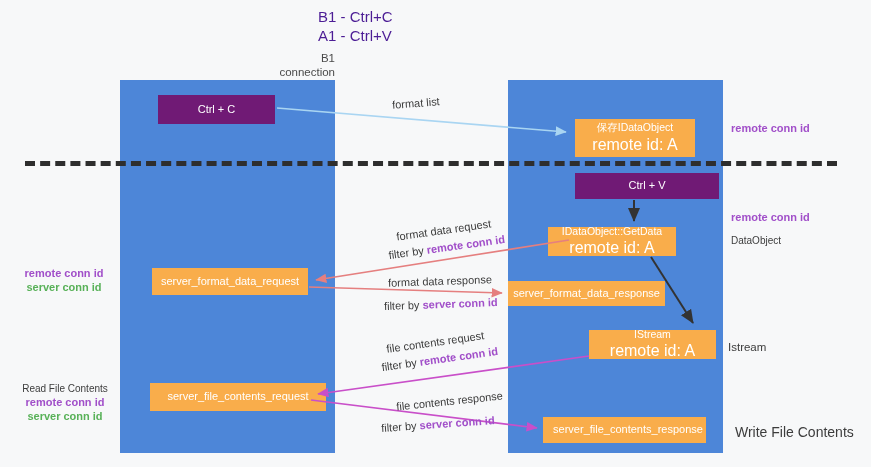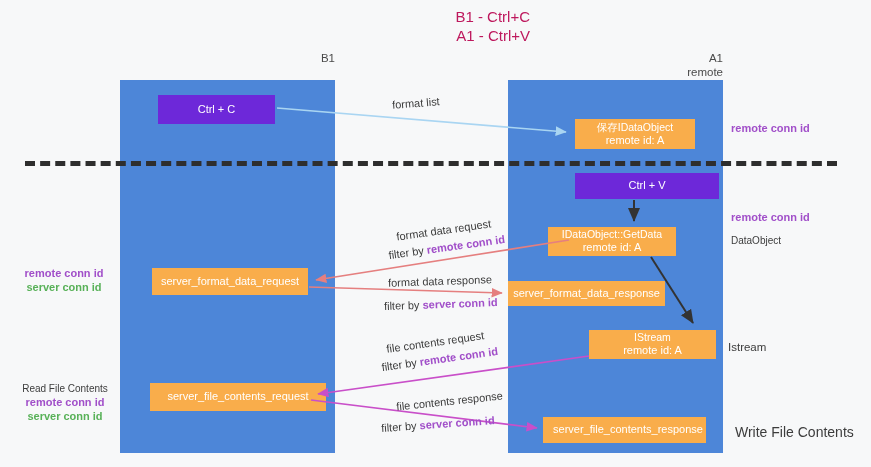--- a/index.html
+++ b/index.html
@@ -7,23 +7,23 @@
   #stage {
     position: relative;
     width: 871px; height: 467px;
     background: #f7f8f9;
     font-family: "Liberation Sans", sans-serif;
     overflow: hidden;
   }
   .abs { position: absolute; }
 
   .title {
-    left: 330px; top: 7px; width: 200px;
-    text-align: right;
-    font-size: 15px; line-height: 1.27; color: #be185d;
+    left: 318px; top: 7px; width: 200px;
+    text-align: left;
+    font-size: 15px; line-height: 1.27; color: #4c1d95;
     z-index: 6;
   }
 
   .col-header {
     top: 51px; width: 215px;
     text-align: right;
     font-size: 11.5px; line-height: 1.25; color: #4a4a4a;
     z-index: 6;
   }
   .col-header.left  { left: 120px; }
@@ -43,26 +43,26 @@
     z-index: 5;
   }
 
   .node {
     z-index: 3;
     display: flex; align-items: center; justify-content: center;
     flex-direction: column;
     color: #ffffff; text-align: center;
     font-size: 11px; line-height: 1.25;
   }
-  .node.green  { background: #6d28d9; }
+  .node.green  { background: #701a75; }
   .node.orange { background: #f9ad4b; }
-  .node .l2 { font-size: 11px; }
+  .node .l2 { font-size: 16px; }
 
   #box-ctrl-c   { left: 158px; top:  95px; width: 117px; height: 29px; }
-  #box-save-obj { left: 575px; top: 119px; width: 120px; height: 30px; font-size: 10.5px; }
+  #box-save-obj { left: 575px; top: 119px; width: 120px; height: 38px; font-size: 10.5px; }
   #box-ctrl-v   { left: 575px; top: 173px; width: 144px; height: 26px; }
   #box-getdata  { left: 548px; top: 227px; width: 128px; height: 29px; font-size: 10.5px; text-align: center; }
   #box-fmt-req  { left: 152px; top: 268px; width: 156px; height: 27px; }
   #box-fmt-res  { left: 508px; top: 281px; width: 157px; height: 25px; }
   #box-istream  { left: 589px; top: 330px; width: 127px; height: 29px; font-size: 10.5px; }
   #box-file-req { left: 150px; top: 383px; width: 176px; height: 28px; }
   #box-file-res { left: 543px; top: 417px; width: 163px; height: 26px; padding-left: 7px; }
 
   svg.wires { left: 0; top: 0; z-index: 4; pointer-events: none; }
 
@@ -103,24 +103,21 @@
 
 <div id="stage">
 
   <div class="abs title">
     <div>B1 - Ctrl+C</div>
     <div>A1 - Ctrl+V</div>
   </div>
 
   <div class="abs col-header left">
     <div>B1</div>
-  </div>
-  <div class="abs col-header right">
-    <div>A1</div>
-    <div>remote</div>
+    <div>connection</div>
   </div>
 
   <div class="abs column left"></div>
   <div class="abs column right"></div>
 
   <div class="abs dashed-line"></div>
 
   <svg class="abs wires" width="871" height="467">
     <defs>
       <marker id="m-blue" markerWidth="8" markerHeight="8" refX="6.5" refY="3" orient="auto">

